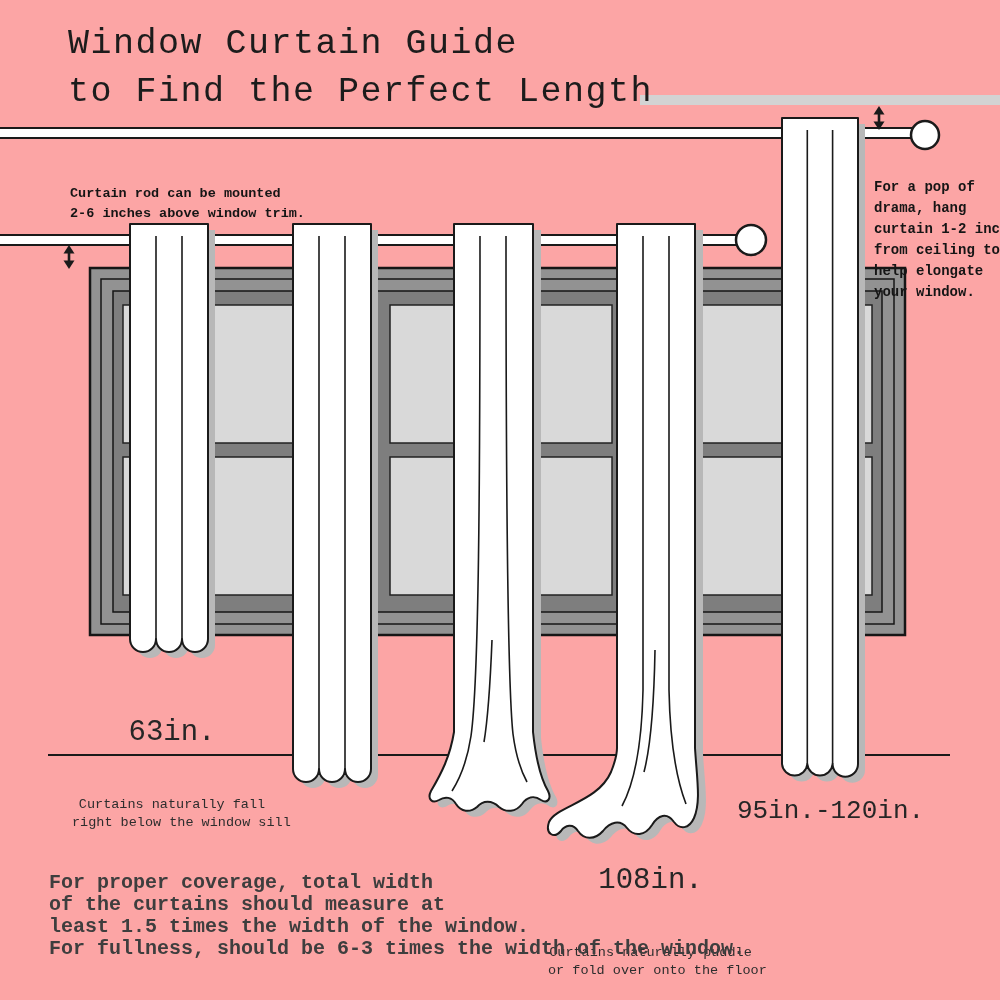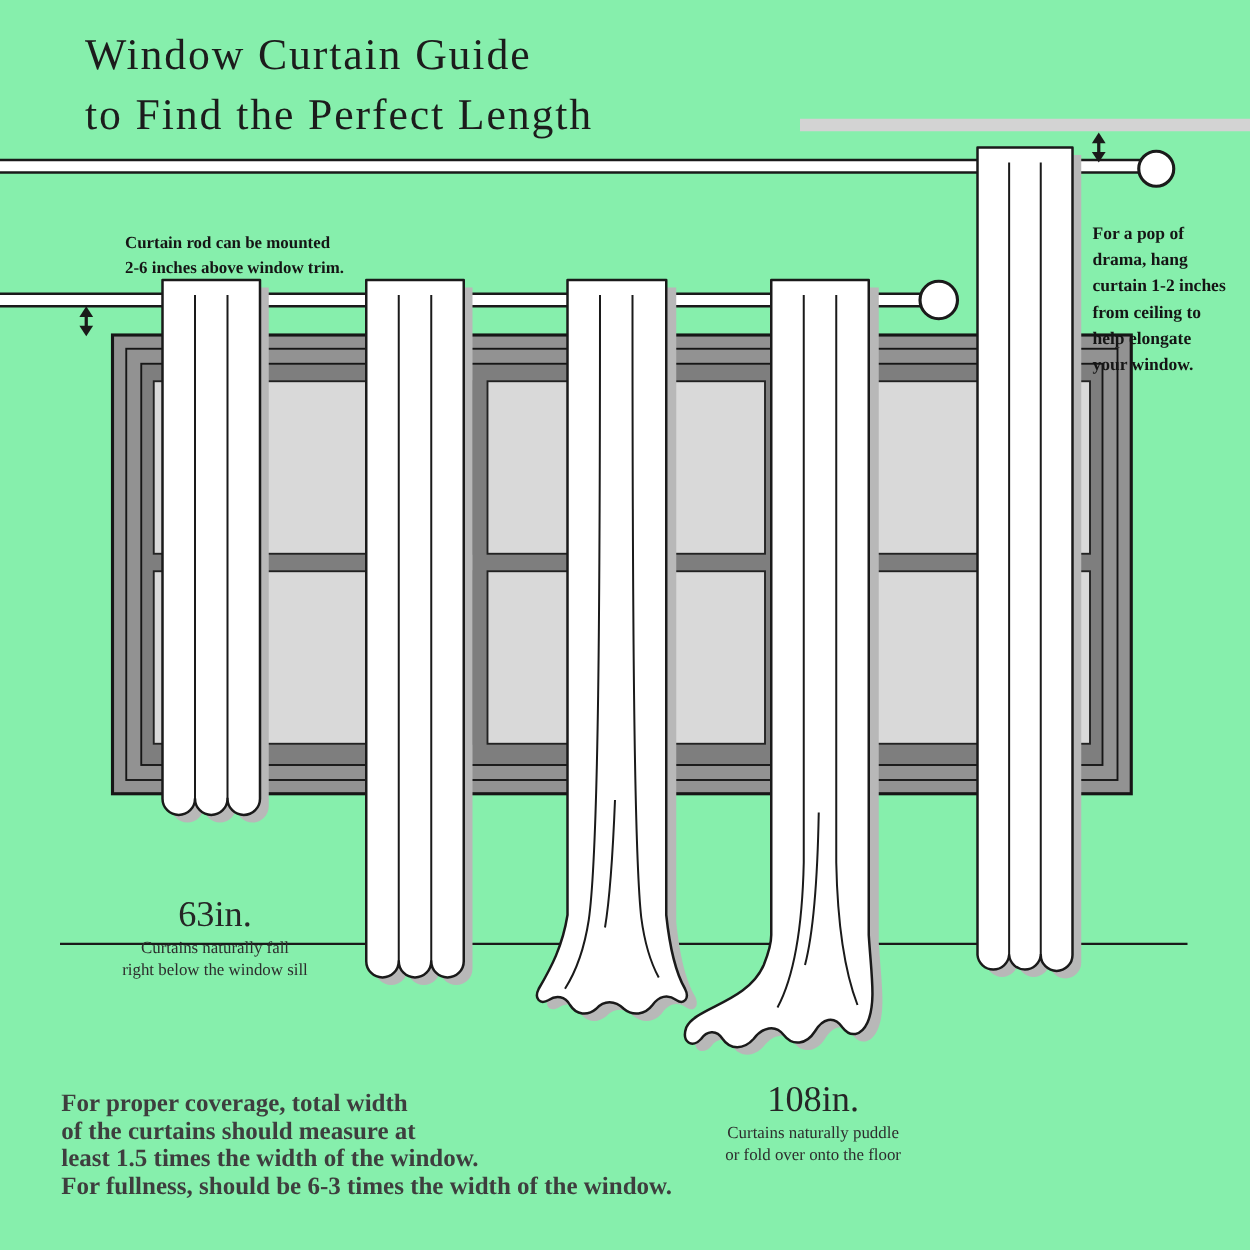--- a/index.html
+++ b/index.html
@@ -1,27 +1,27 @@
 <!DOCTYPE html>
 <html><head>
 <meta charset="utf-8">
 <style>
   html,body{margin:0;padding:0;background:#ffffff;}
   #stage{
-    position:relative;width:1000px;height:1000px;background:#86efac;overflow:hidden;
-    font-family:Liberation Serif, serif;color:#1f1f1f;
+    position:relative;width:1000px;height:1000px;background:#fca5a5;overflow:hidden;
+    font-family:Liberation Mono, monospace;color:#1f1f1f;
   }
   .txt{position:absolute;white-space:pre;}
   .title{left:68px;top:20px;font-size:35px;line-height:48px;letter-spacing:1.5px;color:#1c1c1c;font-weight:500;}
   .intro{left:70px;top:149px;font-size:13.5px;line-height:20px;color:#2b2b2b;}
-  .rodnote{left:70px;top:184px;font-size:13.5px;line-height:20px;font-weight:bold;color:#151515;margin-left:30px;}
+  .rodnote{left:70px;top:184px;font-size:13.5px;line-height:20px;font-weight:bold;color:#151515;}
   .dramanote{left:874px;top:162px;font-size:14px;line-height:21px;font-weight:bold;color:#151515;margin-top:15px;}
   .lbl{position:absolute;text-align:center;}
   .lbl .size{font-size:29px;line-height:33px;color:#262626;white-space:pre;}
-  .lbl .desc{font-size:13.5px;line-height:18px;color:#2d2d2d;white-space:pre;}
+  .lbl .desc{font-size:13.5px;line-height:18px;color:#2d2d2d;white-space:pre;margin-top:47px;}
   .lbl-63{left:72px;top:716px;width:200px;}
   .lbl-84{left:234px;top:796px;width:200px;}
   .lbl-95{left:397px;top:834px;width:200px;}
   .lbl-108{left:548px;top:864px;width:205px;}
   .lbl-120{left:728px;top:796px;width:205px;}
   .lbl-120 .size{font-size:26px;line-height:30px;}
   .lbl-120 .desc{line-height:17px;}
   .coverage{left:49px;top:872px;font-size:20px;line-height:22px;font-weight:bold;color:#3e3e3e;}
   svg{position:absolute;left:0;top:0;}
 </style>
@@ -118,19 +118,20 @@
     <div class="size">63in.</div>
     <div class="desc">Curtains naturally fall
 right below the window sill</div>
   </div>
   <div class="lbl lbl-108">
     <div class="size">108in.</div>
     <div class="desc">Curtains naturally puddle
 or fold over onto the floor</div>
   </div>
   <div class="lbl lbl-120">
+    <div class="size">95in.-120in.</div>
   </div>
 
   <div class="txt coverage">For proper coverage, total width
 of the curtains should measure at
 least 1.5 times the width of the window.
 For fullness, should be 6-3 times the width of the window.</div>
 </div>
 
 </body></html>

